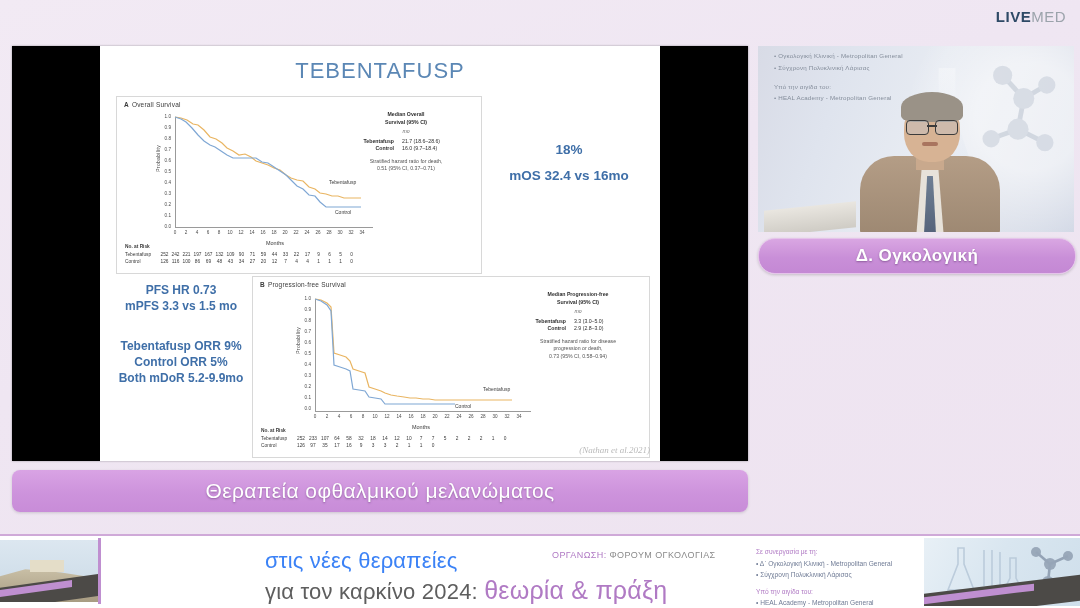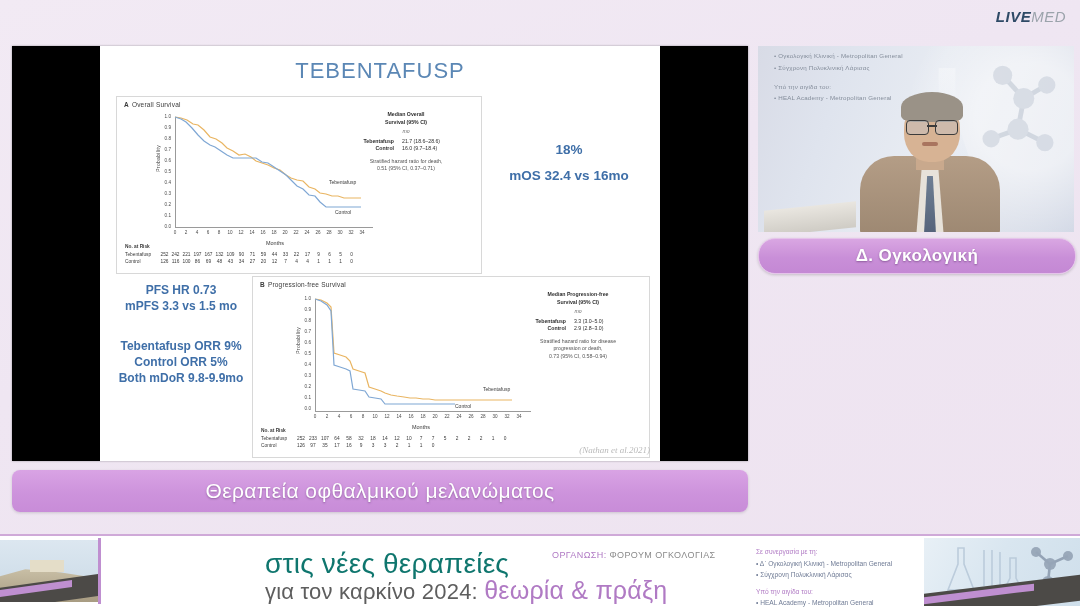--- a/index.html
+++ b/index.html
@@ -10,21 +10,21 @@
   }
   
   .page-bg{
     position:absolute;inset:0;
     background:linear-gradient(160deg,#f2eaf4 0%,#efe6f2 40%,#eee3f0 100%);
   }
   
   .livemed{
     position:absolute;top:8px;right:14px;
     font-size:15px;font-weight:bold;letter-spacing:.5px;
-    display:flex;align-items:flex-start;font-style:italic;
+    display:flex;align-items:flex-start;
   }
   .livemed .live{color:#2e4a66;}
   .livemed .med{color:#9ba3ab;font-weight:normal;}
 
   
   .stage{
     position:absolute;left:12px;top:46px;width:736px;height:415px;
     background:#000;overflow:hidden;
     box-shadow:0 0 2px rgba(0,0,0,.35);
   }
@@ -212,21 +212,21 @@
     position:absolute;left:0;bottom:10px;width:72px;height:7px;
     background:#bf8fd0;transform:skewY(-8deg);
   }
   .acr-bar{position:absolute;left:98px;top:2px;width:3px;height:66px;background:#bf8fd0;}
 
   .overview{
     position:absolute;left:110px;top:28px;font-size:28px;color:#b07ac4;
     letter-spacing:.5px;font-weight:normal;
   }
   .btxt1{
-    position:absolute;left:265px;top:12px;font-size:28px;color:#0f766e;
+    position:absolute;left:265px;top:12px;font-size:22px;color:#3b82f6;
     letter-spacing:.2px;
   }
   .btxt2{
     position:absolute;left:265px;top:40px;font-size:22px;color:#5e5e5e;
     letter-spacing:.2px;
   }
   .btxt2 em{font-style:normal;color:#b07ac4;font-size:25px;}
   .org{
     position:absolute;left:552px;top:14px;font-size:9px;color:#8a8a8a;
     letter-spacing:.4px;
@@ -448,21 +448,21 @@
     </div>
 
     <div class="annot annot-pfs">
       <div>PFS HR 0.73</div>
       <div>mPFS 3.3 vs 1.5 mo</div>
     </div>
 
     <div class="annot annot-orr">
       <div>Tebentafusp ORR 9%</div>
       <div>Control ORR 5%</div>
-      <div>Both mDoR 9.8-9.9mo</div>
+      <div>Both mDoR 5.2-9.9mo</div>
     </div>
 
     <div class="citation">(Nathan et al.2021)</div>
   </div>
 </div>
 
 <div class="video">
   <div class="vid-backdrop"></div>
   <div class="vid-text">
     <div>• Ογκολογική Κλινική - Metropolitan General</div>

